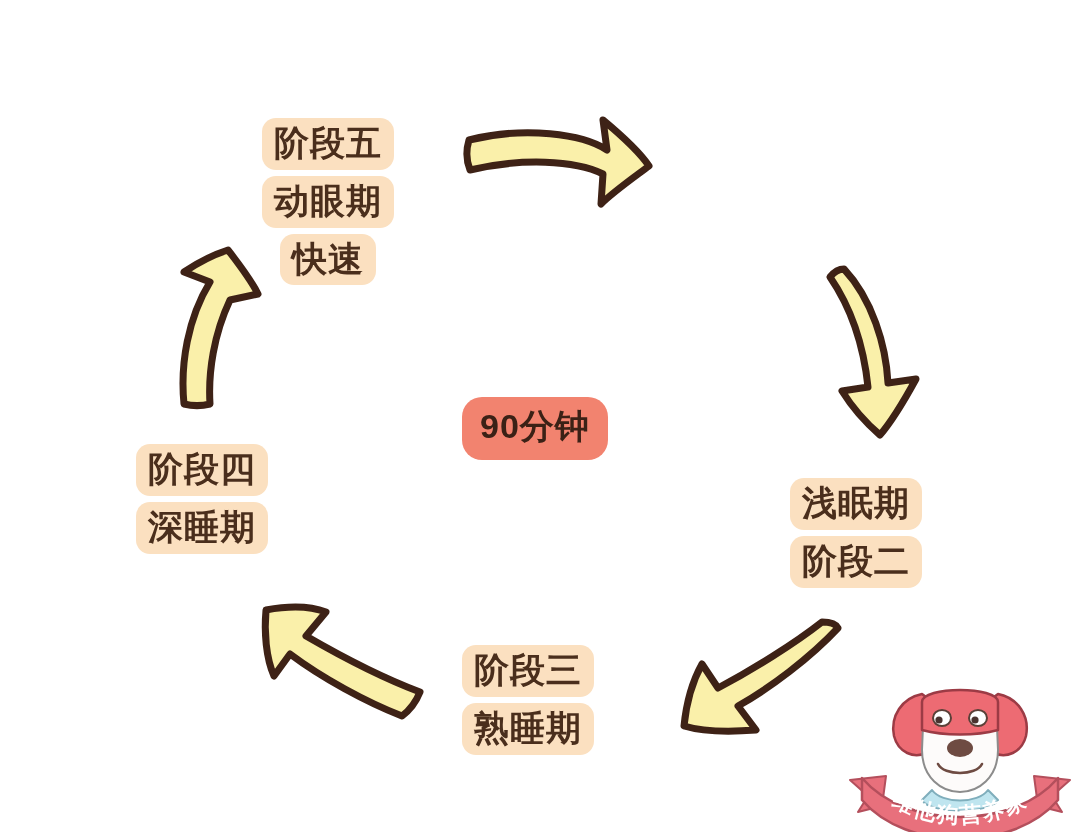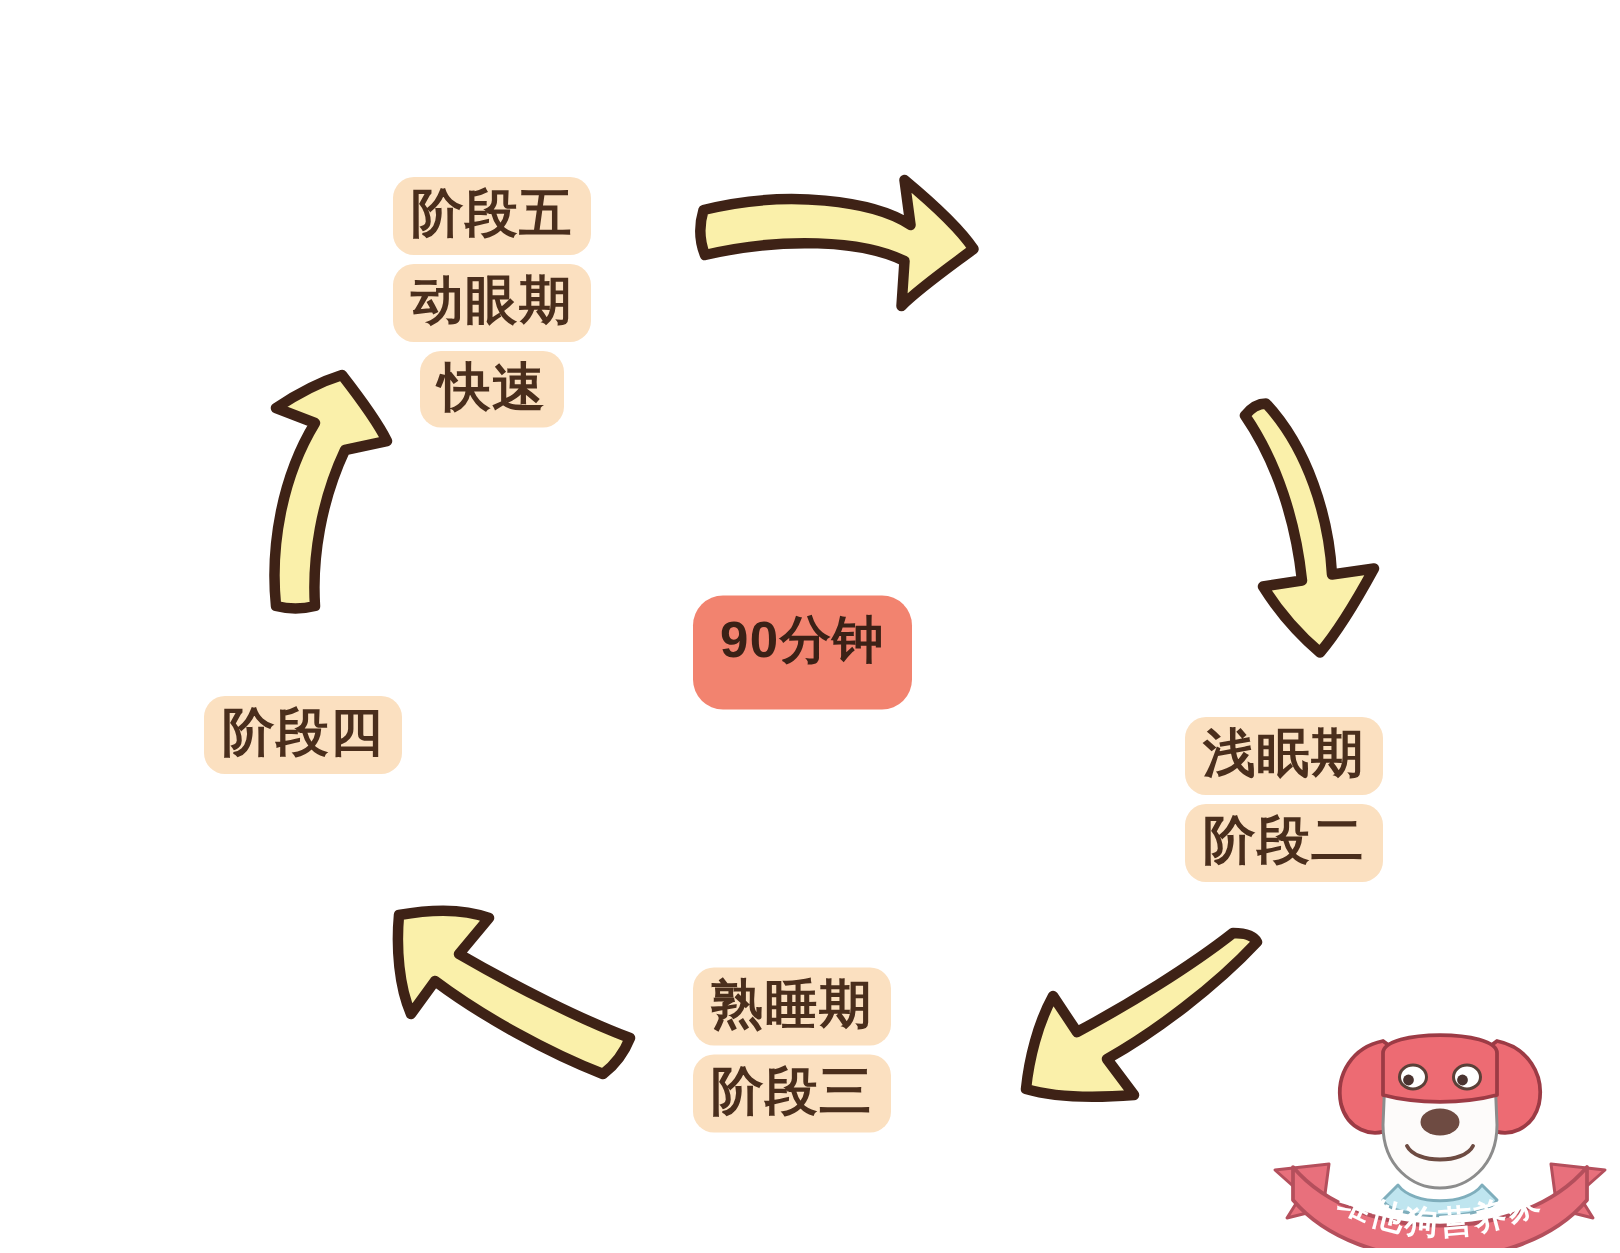--- a/index.html
+++ b/index.html
@@ -36,32 +36,32 @@
     padding: 6px 12px 8px 12px;
     border-radius: 14px;
     white-space: nowrap;
     letter-spacing: 1px;
   }
   
   #stage-five  { left: 262px; top: 118px; }
   #stage-one   { left: 686px; top: 143px; }
   #stage-two   { left: 790px; top: 478px; }
   #stage-three { left: 462px; top: 645px; }
-  #stage-four  { left: 136px; top: 464px; }
+  #stage-four  { left: 136px; top: 444px; }
 
   
   #center-badge {
     position: absolute;
     left: 462px;
     top: 397px;
     background: #F2836F;
     color: #3B2116;
     font-size: 34px;
     font-weight: 700;
-    padding: 7px 18px 23px 18px;
+    padding: 7px 18px 10px 18px;
     border-radius: 20px;
     white-space: nowrap;
     letter-spacing: 1px;
   }
 
   
   .arrow-svg {
     position: absolute;
     overflow: visible;
   }
@@ -148,26 +148,27 @@
     <span class="stage-line">快速</span>
   </div>
 
 
   <div class="stage" id="stage-two">
     <span class="stage-line">浅眠期</span>
     <span class="stage-line">阶段二</span>
   </div>
 
   <div class="stage" id="stage-three">
+    <span class="stage-line">阶段三</span>
     <span class="stage-line">熟睡期</span>
-    <span class="stage-line">阶段三</span>
   </div>
 
   <div class="stage" id="stage-four">
     <span class="stage-line">阶段四</span>
+    <span class="stage-line">深睡期</span>
   </div>
 
   <div id="center-badge">90分钟</div>
 
   <svg id="logo" viewBox="0 0 228 160">
 
     <g>
       <path d="M 76 22 C 56 26, 44 44, 48 64 C 52 80, 68 88, 82 80 C 90 70, 90 46, 84 28 Z" fill="#ED6B73" stroke="#9C3B45" stroke-width="2.5" stroke-linejoin="round"></path>
       <path d="M 152 22 C 172 26, 184 44, 180 64 C 176 80, 160 88, 146 80 C 138 70, 138 46, 144 28 Z" fill="#ED6B73" stroke="#9C3B45" stroke-width="2.5" stroke-linejoin="round"></path>
     </g>

